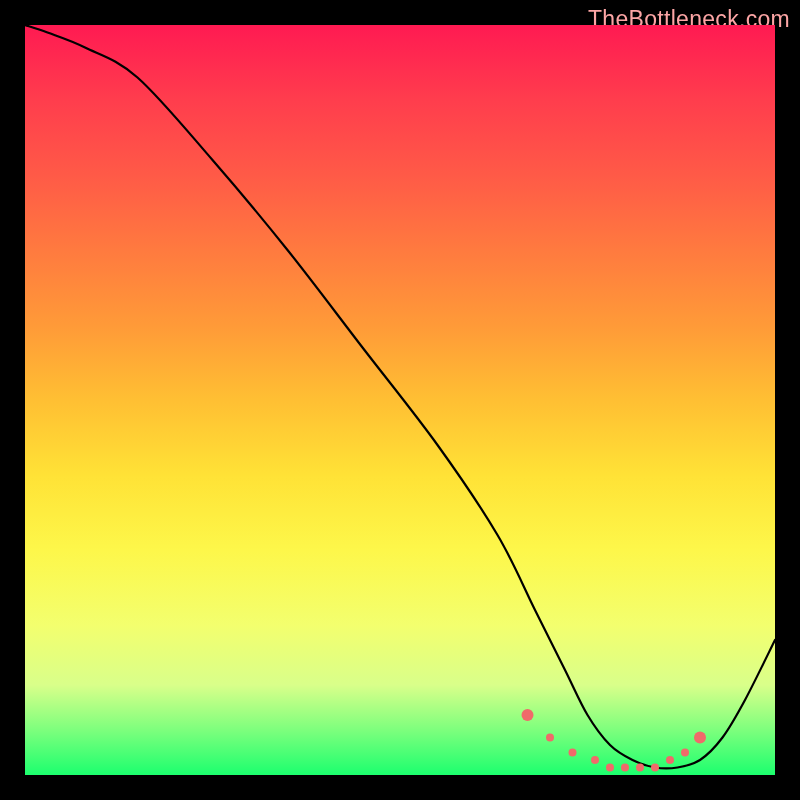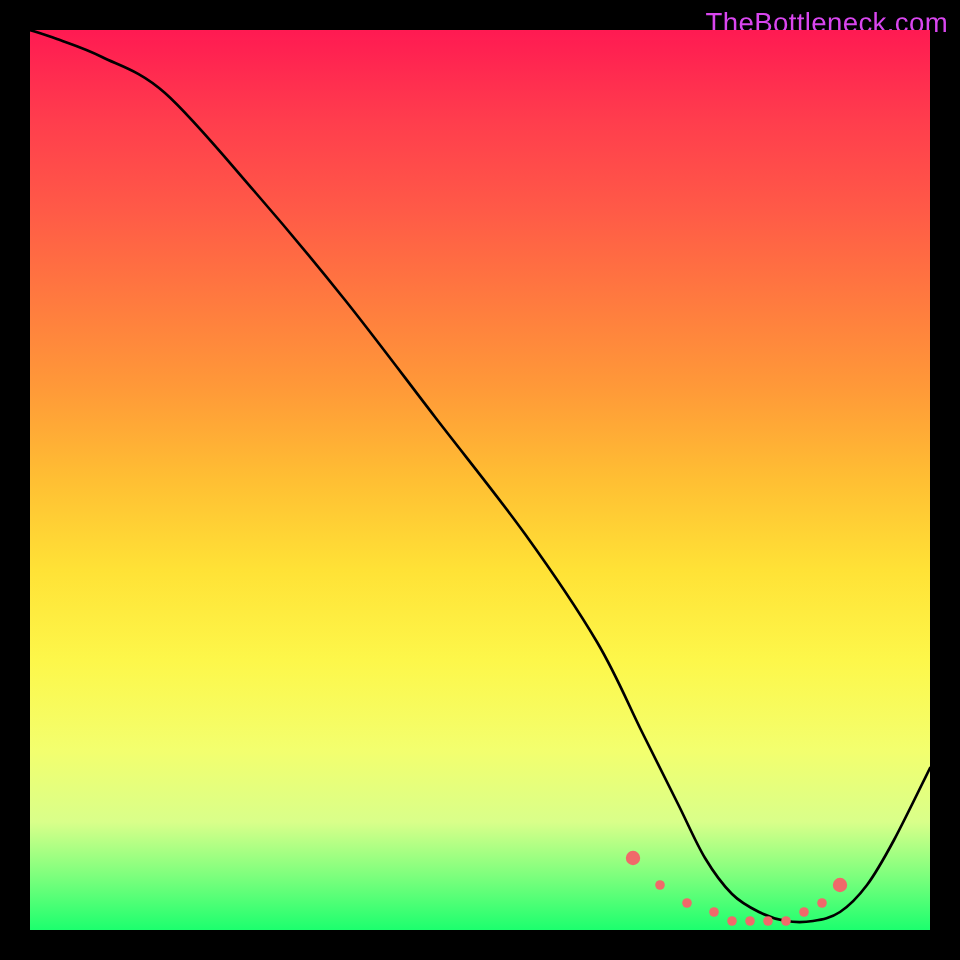--- a/index.html
+++ b/index.html
@@ -29,21 +29,21 @@
       #d9ff8a 88%,
       #7dff7d 94%,
       #1cff6e 100%);
   }
   .watermark {
     position: absolute;
     top: 6px;
     right: 10px;
     font-family: Arial, Helvetica, sans-serif;
     font-size: 23px;
-    color: #d946ef;
+    color: #fca5a5;
     font-weight: 500;
     letter-spacing: 0.3px;
   }
   svg.curve {
     position: absolute;
     left: 0; top: 0;
     width: 750px; height: 750px;
     pointer-events: none;
   }
 </style>

